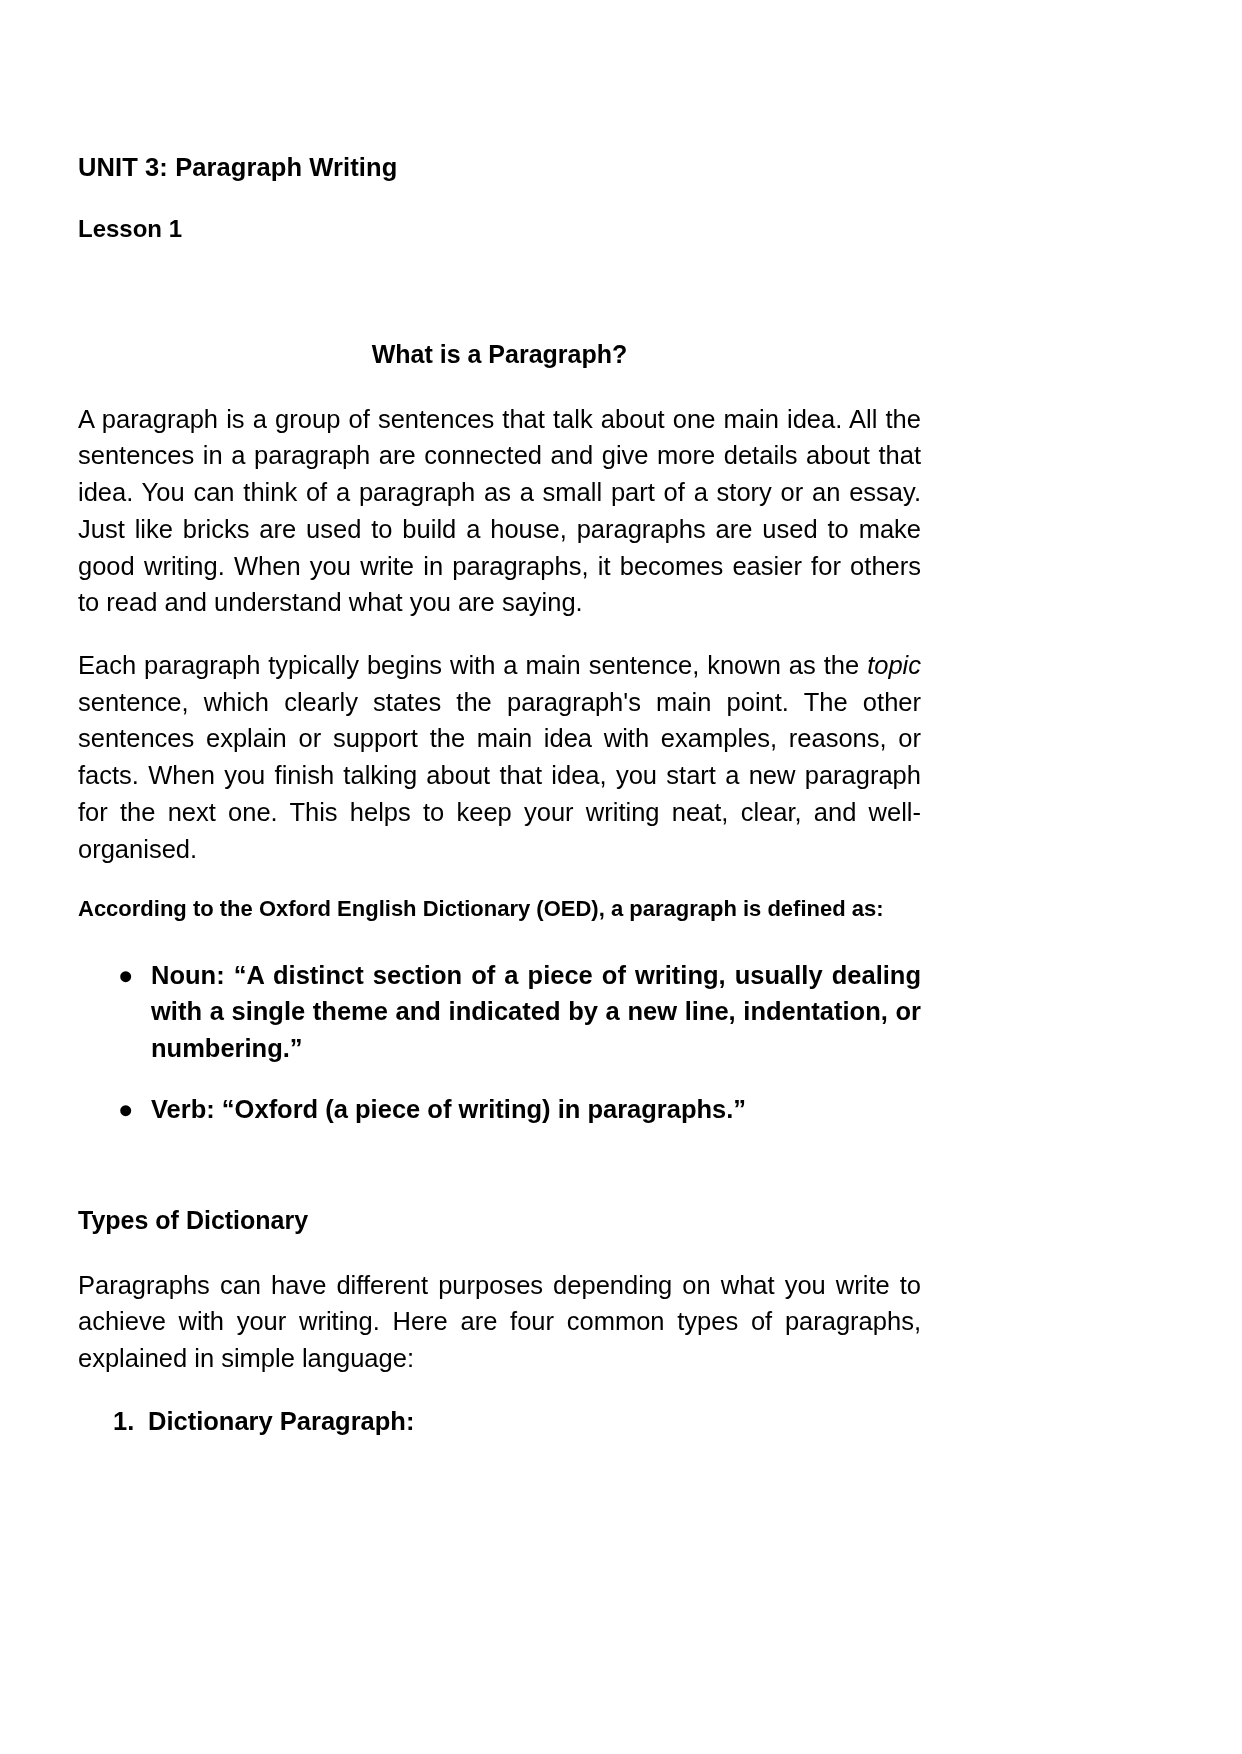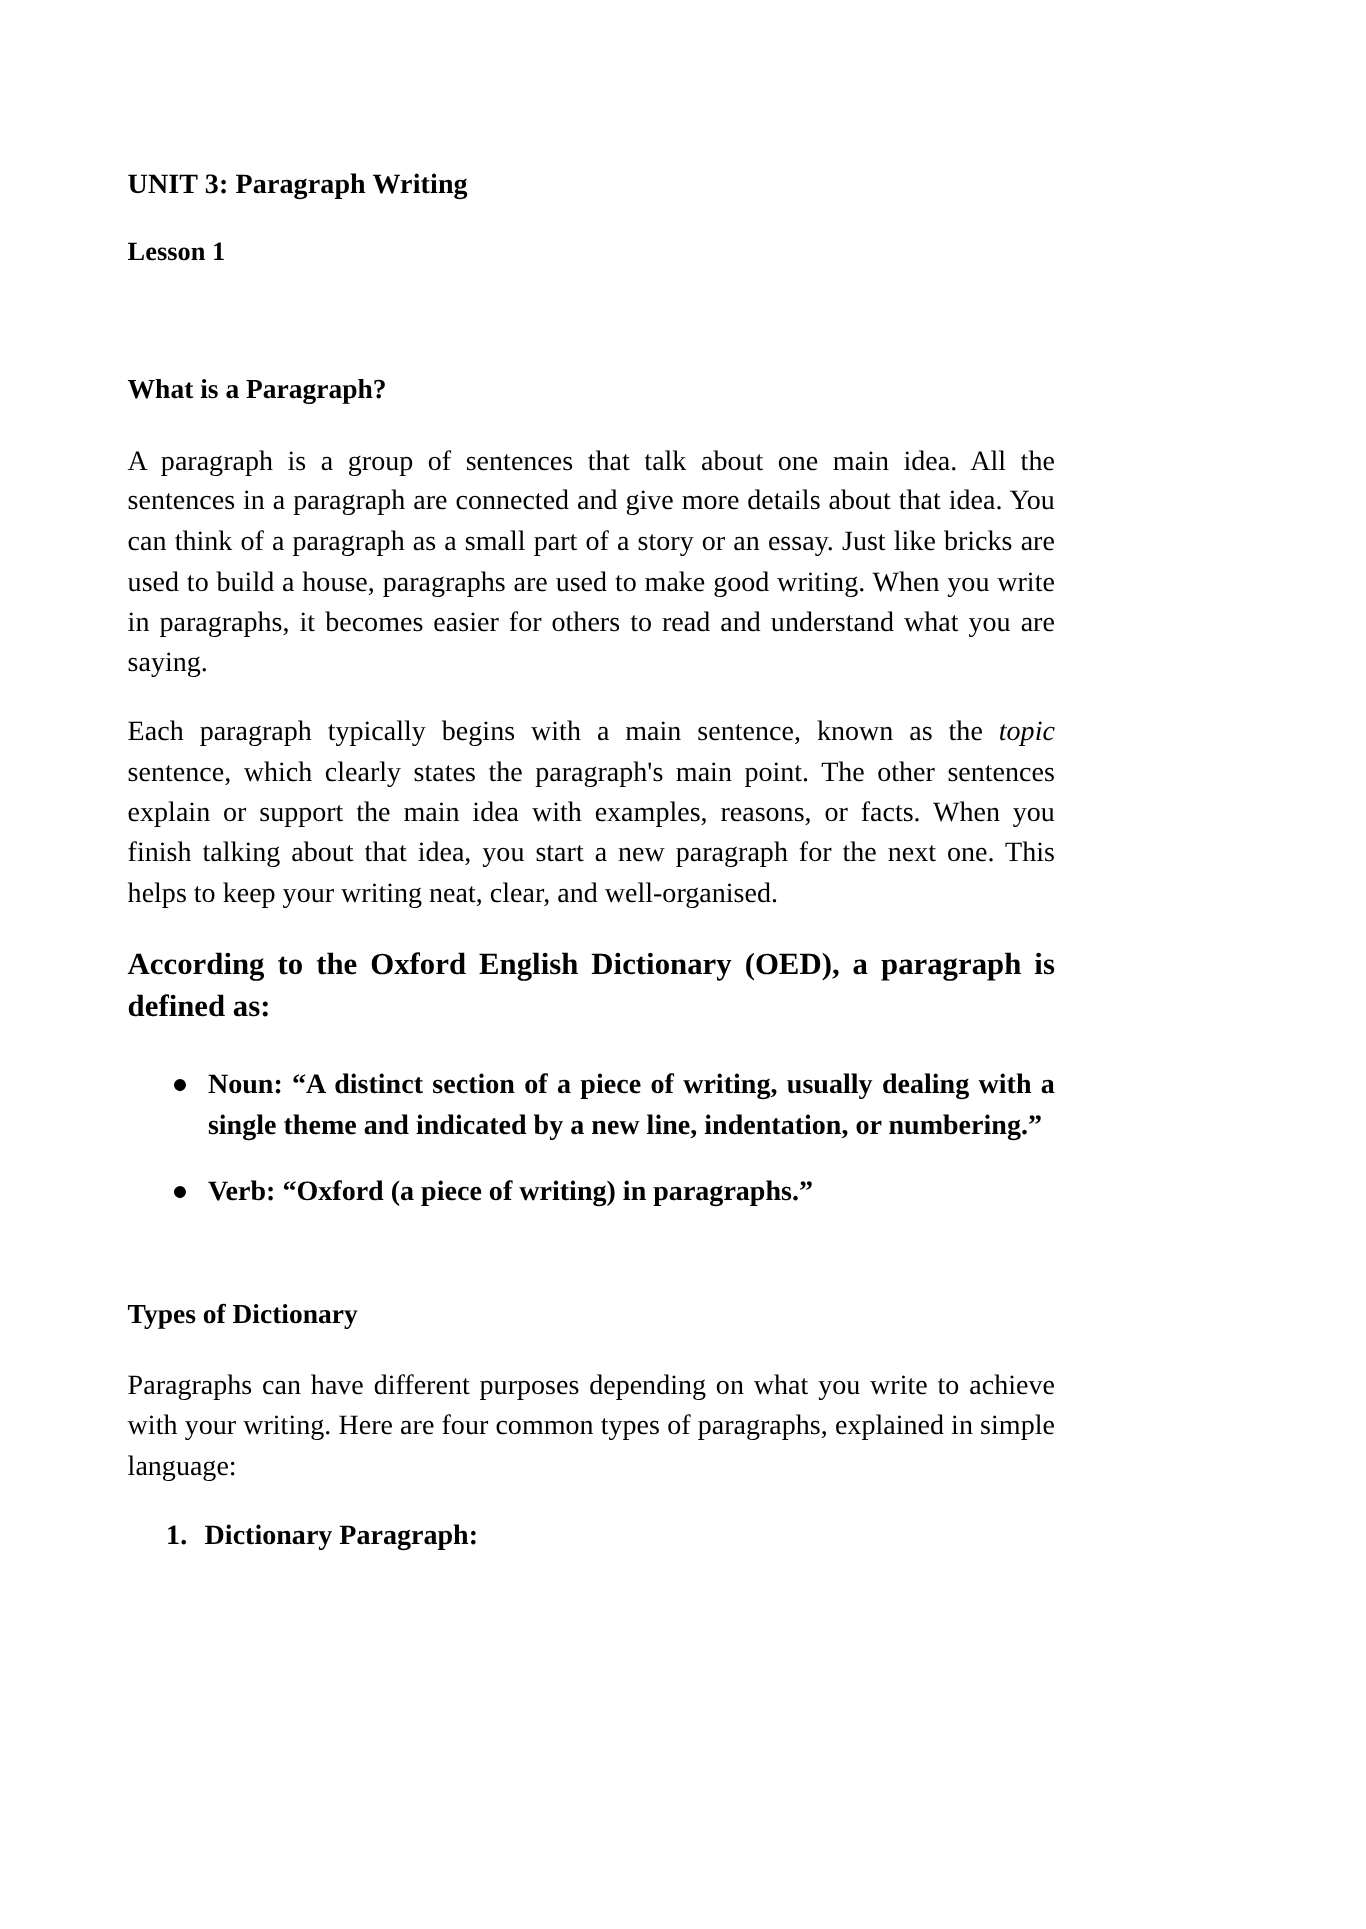--- a/index.html
+++ b/index.html
@@ -6,22 +6,22 @@
     margin: 0;
     padding: 0;
     background: #ffffff;
   }
   .page {
     position: relative;
     width: 1242px;
     height: 1754px;
     background: #ffffff;
     box-sizing: border-box;
-    padding: 152px 242px 120px 116px;
-    font-family: Liberation Serif, serif;
+    padding: 152px 242px 120px 78px;
+    font-family: Liberation Sans, sans-serif;
     color: #000000;
     overflow: hidden;
   }
   .doc-body {
     width: 843px;
   }
 
   
   .h-unit {
     font-size: 25.5px;
@@ -34,29 +34,30 @@
     font-size: 24px;
     font-weight: bold;
     line-height: 1.2;
     margin: 0 0 96px 0;
   }
   .h-section {
     font-size: 25px;
     font-weight: bold;
     line-height: 1.25;
     margin: 0 0 30px 0;
+    text-align: center;
   }
   .h-section-2 {
     font-size: 25px;
     font-weight: bold;
     line-height: 1.25;
     margin: 0 0 30px 0;
   }
   .h-oed {
-    font-size: 28px;
+    font-size: 22px;
     font-weight: bold;
     line-height: 1.42;
     text-align: justify;
     text-justify: inter-word;
     margin: 16px 0 32px 0;
   }
 
   
   .para {
     font-size: 25.5px;

